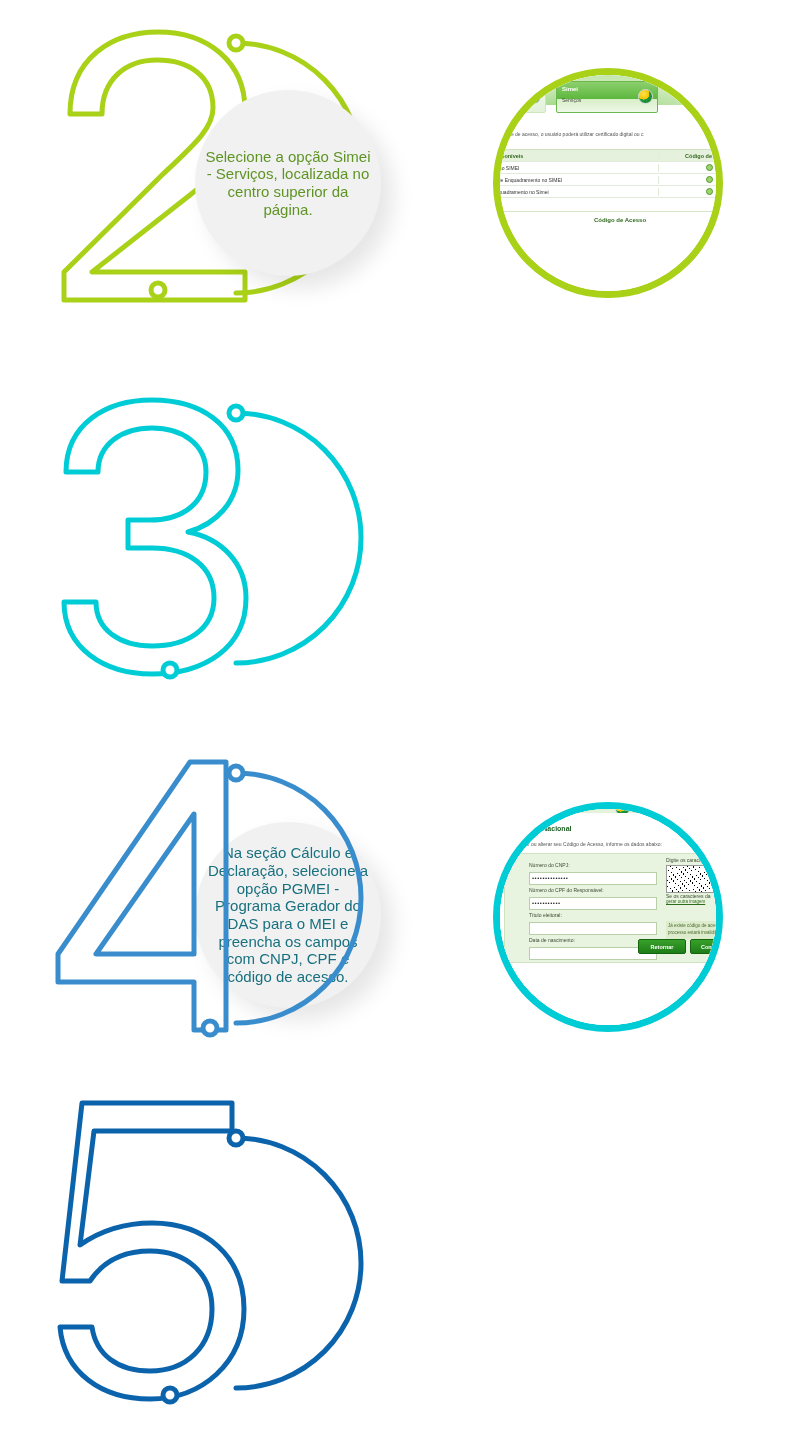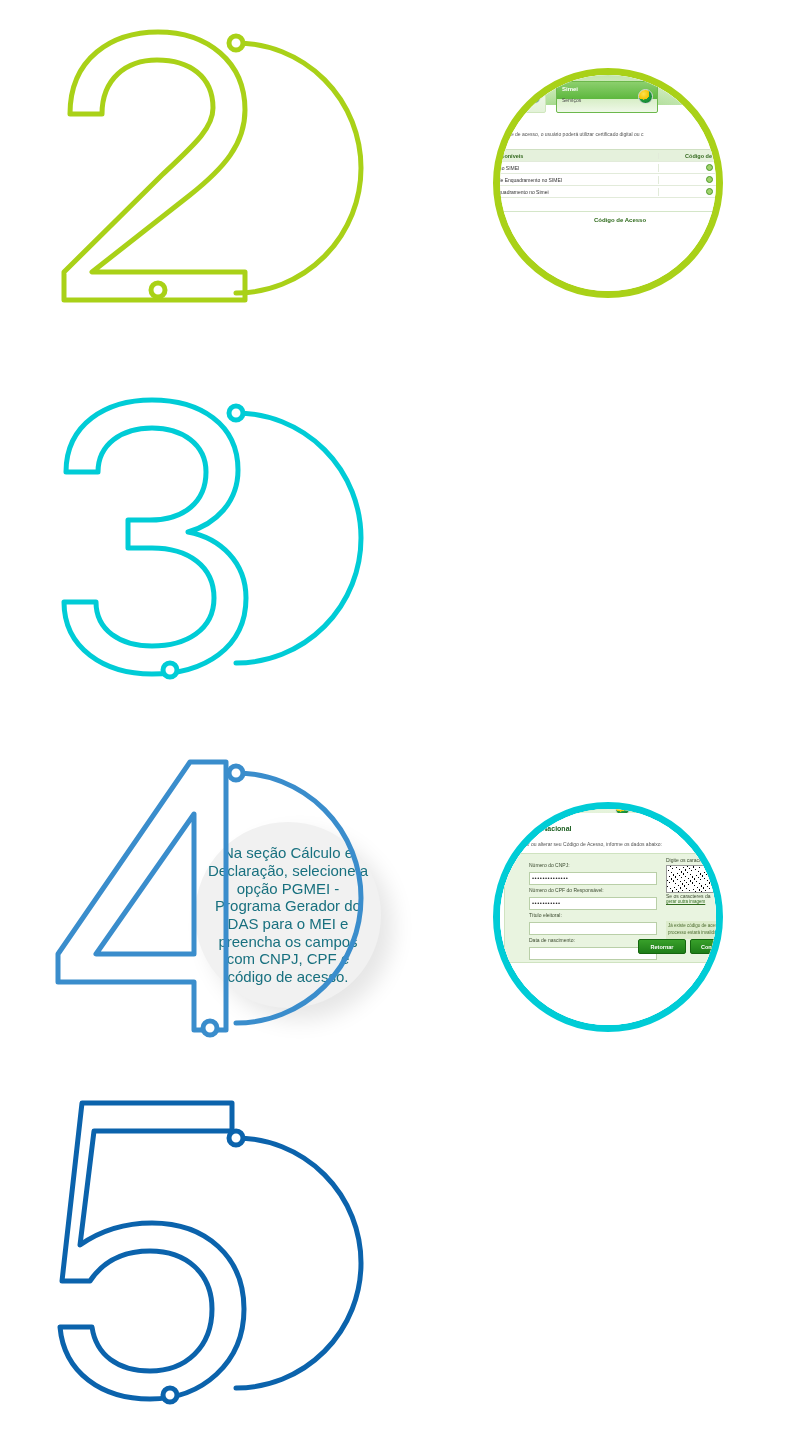--- a/index.html
+++ b/index.html
@@ -160,20 +160,23 @@
     <svg width="400" height="320" viewBox="0 0 400 320">
 
       <path d="M 196 33 A 125 125 0 1 1 196 283" fill="none" stroke="#a9d118" stroke-width="5" stroke-linecap="round"></path>
       <circle cx="196" cy="33" r="7" fill="#ffffff" stroke="#a9d118" stroke-width="5"></circle>
 
       <path d="M 30 104 C 30 48 72 22 118 22 C 168 22 205 52 205 100 C 205 134 184 158 150 185 L 52 262 L 52 262 L 205 262 L 205 290 L 24 290 L 24 262 L 24 262 L 122 165 C 155 134 173 118 173 98 C 173 66 149 50 117 50 C 86 50 62 69 62 104 Z" fill="none" stroke="#a9d118" stroke-width="5" stroke-linejoin="round"></path>
       <circle cx="118" cy="280" r="7" fill="#ffffff" stroke="#a9d118" stroke-width="5"></circle>
     </svg>
   </div>
 
+  <div class="bubble" id="bubble-2">
+    <p class="txt-green">Selecione a opção Simei - Serviços, localizada no centro superior da página.</p>
+  </div>
 
   <div class="shot-wrap" id="shot-2">
     <div class="shot-inner">
       <div class="s2-head"></div>
 
       <div class="s2-card left">
         <div class="t1"></div>
         <div class="t2"></div>
         <span class="leaf"></span>
       </div>

